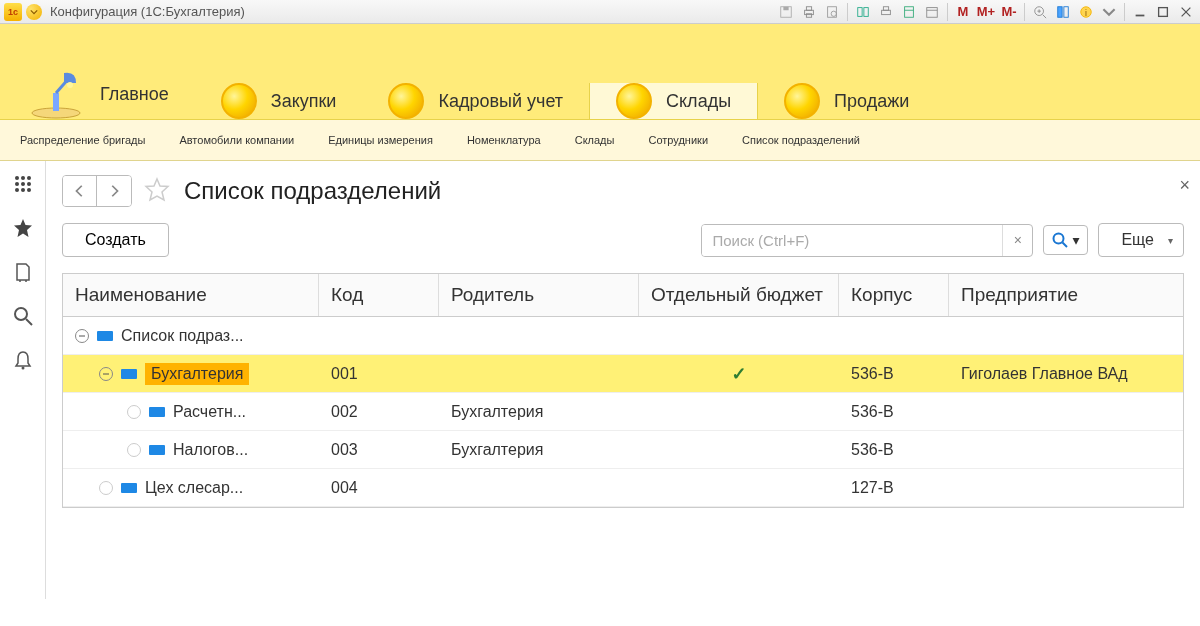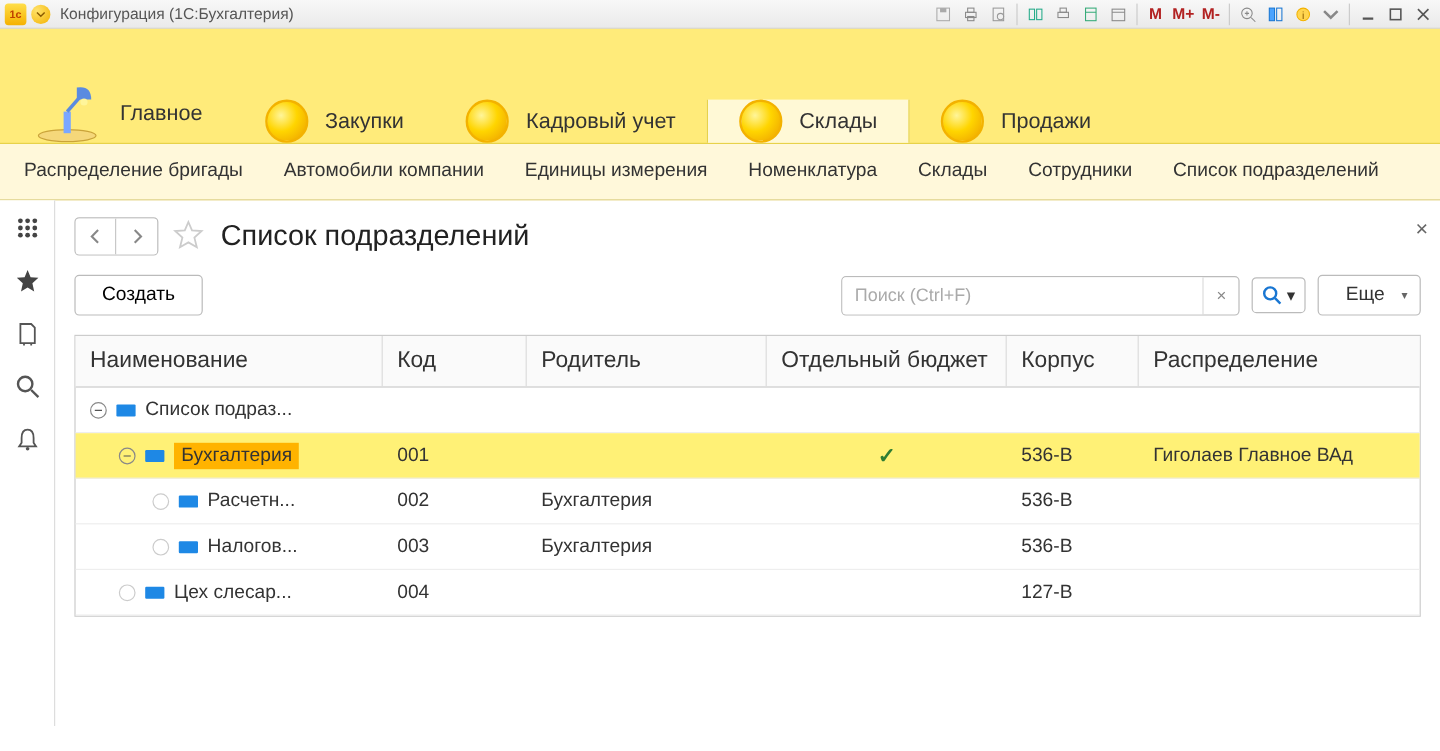--- a/index.html
+++ b/index.html
@@ -22,21 +22,21 @@
 .mainnav { background: #ffeb7a; height: 96px; display: flex; align-items: flex-end; border-bottom: 1px solid #e7d24a; }
 .mainnav .nav-item { display:flex; align-items:center; padding: 0 26px; gap: 14px; cursor:pointer; }
 .mainnav .nav-item.active { background:#fff9d6; border-left:1px solid #e7d24a; border-right:1px solid #e7d24a; }
 .mainnav .nav-icon { width: 36px; height: 36px; border-radius:50%; background: radial-gradient(circle at 35% 35%, #fff59a 0%, #ffd500 45%, #f3b200 80%); border:2px solid #f3b200; }
 .mainnav .nav-item.first .nav-icon { width:60px; height:50px; background:none; border:none; border-radius:0; position:relative; }
 .mainnav .nav-item.first .nav-icon svg { width:60px; height:50px; }
 .mainnav .nav-label { font-size: 18px; color:#333; }
 
 
 .subnav { background:#fff8da; padding: 14px 20px 14px 20px; border-bottom:1px solid #e0d48e; display:flex; flex-wrap:wrap; column-gap:34px; row-gap:6px; }
-.subnav .sn-item { font-size:16px; color:#333; cursor:pointer; white-space:nowrap; }
+.subnav .sn-item { font-size:11px; color:#333; cursor:pointer; white-space:nowrap; }
 
 
 .body { display:flex; height: calc(626px - 24px - 96px - 68px); }
 .sidebar { width:46px; background:#fff; border-right:1px solid #ddd; display:flex; flex-direction:column; align-items:center; padding-top:12px; gap:22px; }
 .sidebar .sb-icon { width:22px; height:22px; color:#666; cursor:pointer; display:flex; align-items:center; justify-content:center; }
 .sidebar .sb-icon svg { width:20px; height:20px; }
 
 .content { flex:1; padding: 14px 16px 0 16px; position:relative; }
 .content-header { display:flex; align-items:center; gap:12px; }
 .nav-arrows { display:flex; border:1px solid #bbb; border-radius:4px; overflow:hidden; }
@@ -316,21 +316,21 @@
       </div>
     </div>
 
     <div class="table-wrap">
       <div class="thead">
         <div class="th col-name">Наименование</div>
         <div class="th col-code">Код</div>
         <div class="th col-parent">Родитель</div>
         <div class="th col-budget">Отдельный бюджет</div>
         <div class="th col-building">Корпус</div>
-        <div class="th col-head">Распределение</div>
+        <div class="th col-head">Предприятие</div>
       </div>
       <div id="tbody">
           <div class="trow">
             <div class="td col-name indent-0">
               <span class="tree-toggle circle">
                 <svg width="8" height="8" viewBox="0 0 8 8">
                   <line x1="1" y1="4" x2="7" y2="4" stroke="#555"></line>
                 </svg>
               </span>
               <span class="row-icon"></span>

